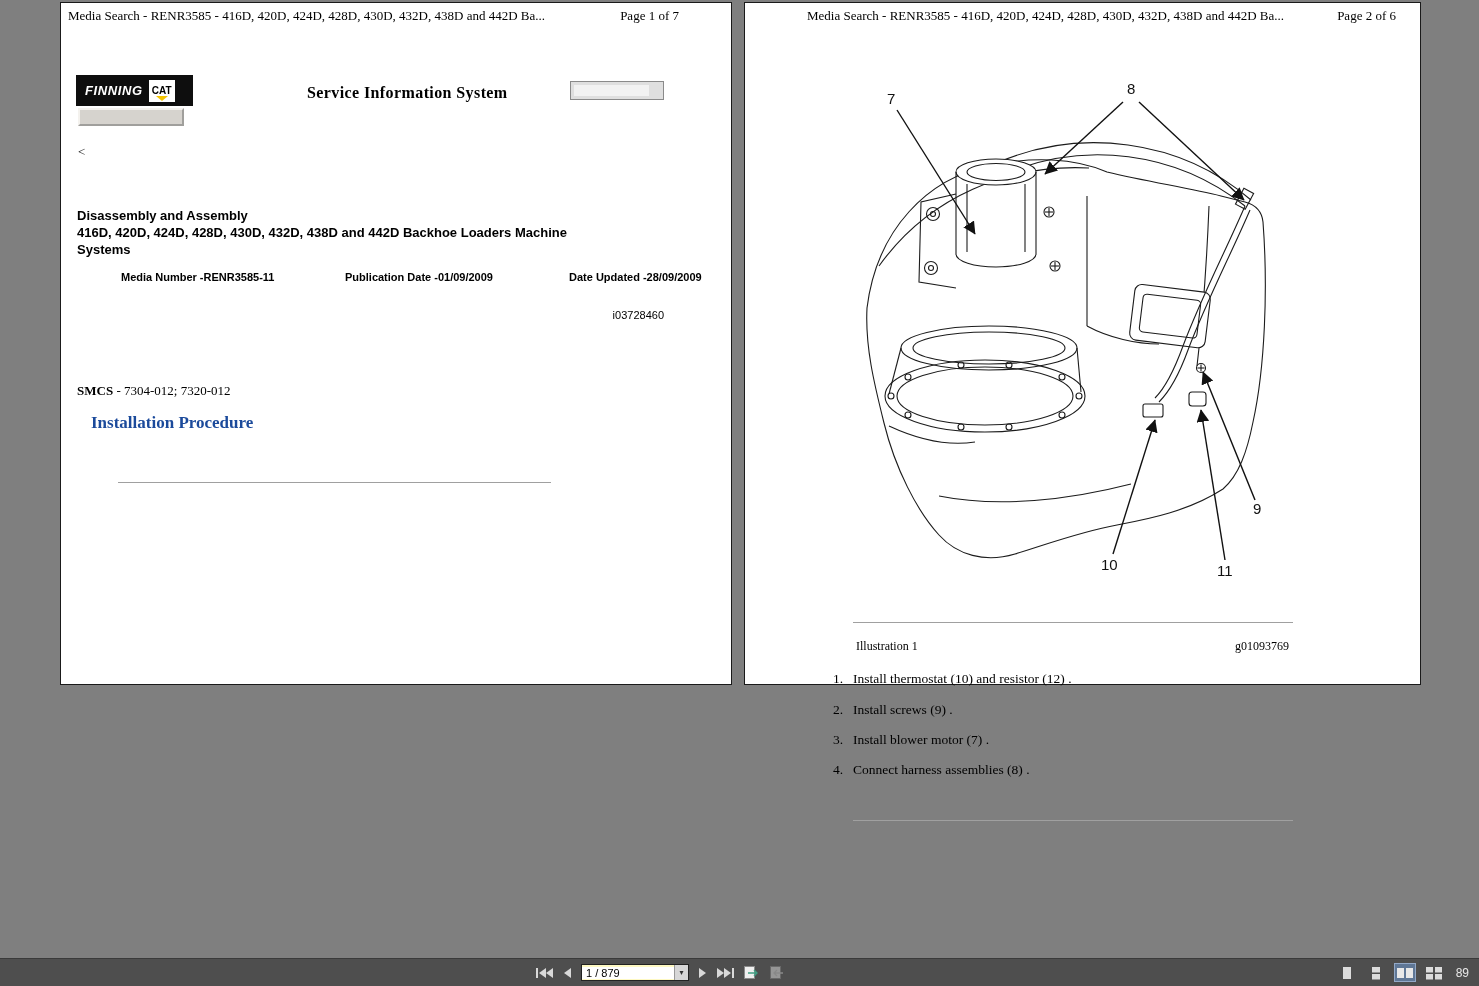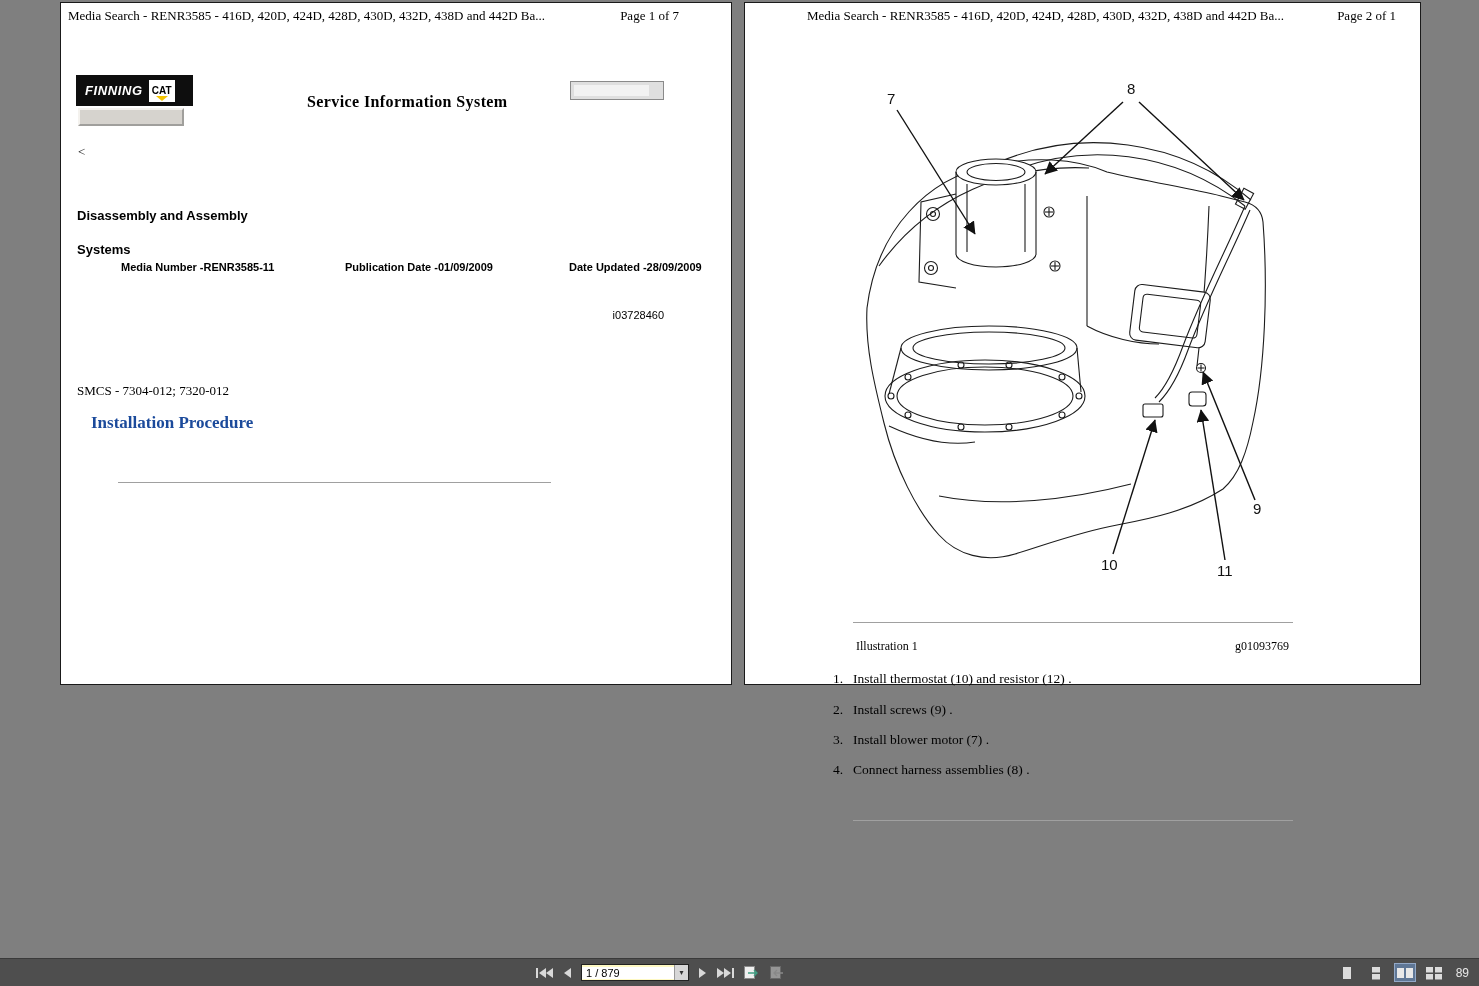--- a/index.html
+++ b/index.html
@@ -46,33 +46,33 @@
   }
   .header-field{
     position:absolute;left:509px;top:78px;width:94px;height:19px;
     background:#dfdfdf;border:1px solid #8a8a8a;box-sizing:border-box;
   }
   .header-field::after{
     content:"";position:absolute;left:3px;top:3px;right:14px;bottom:3px;
     background:#f2f2f2;
   }
   .sis-title{
-    position:absolute;left:246px;top:90px;
+    position:absolute;left:246px;top:81px;
     font:700 16px "Liberation Serif",serif;letter-spacing:.4px;color:#000;
   }
   .back-link{position:absolute;left:17px;top:141px;font:13px "Liberation Serif",serif;color:#222;}
   .doc-title{position:absolute;left:16px;top:205px;font:700 13px "Liberation Sans",sans-serif;text-align:right;}
   .doc-sub1{position:absolute;left:16px;top:222px;font:700 13px "Liberation Sans",sans-serif;}
   .doc-sub2{position:absolute;left:16px;top:239px;font:700 13px "Liberation Sans",sans-serif;}
-  .meta{position:absolute;top:258px;font:700 11px "Liberation Sans",sans-serif;padding-left:44px;}
+  .meta{position:absolute;top:268px;font:700 11px "Liberation Sans",sans-serif;padding-left:44px;}
   .meta-1{left:16px;} .meta-2{left:240px;} .meta-3{left:464px;}
   .doc-id{position:absolute;right:67px;top:306px;font:11px "Liberation Sans",sans-serif;text-align:center;}
   .h-blue-1{position:absolute;left:16px;top:333px;font:700 20px "Liberation Serif",serif;color:#1b4a9b;}
   .smcs-line{position:absolute;left:16px;top:380px;font:13px "Liberation Serif",serif;}
-  .smcs-label{font-weight:400;}
+  .smcs-label{font-weight:700;}
   .h-blue-2{position:absolute;left:30px;top:410px;font:700 17px "Liberation Serif",serif;color:#1b4a9b;}
   .hr{position:absolute;border-top:1px solid #a0a0a0;height:0;}
   .hr-left{left:57px;top:479px;width:433px;}
 
   
   .diagram{position:absolute;left:104px;top:73px;}
   .diagram text{font:15px "Liberation Sans",sans-serif;}
   .hr-r1{left:108px;top:619px;width:440px;}
   .hr-r2{left:108px;top:817px;width:440px;}
   .illus-label{position:absolute;left:111px;top:636px;font:12px "Liberation Serif",serif;}
@@ -116,20 +116,21 @@
     </span>
   </div>
 
   <div class="gray-btn"></div>
   <div class="header-field"></div>
 
   <div class="sis-title">Service Information System</div>
   <div class="back-link">&lt;</div>
 
   <div class="doc-title">Disassembly and Assembly</div>
+  <div class="doc-sub1">416D, 420D, 424D, 428D, 430D, 432D, 438D and 442D Backhoe Loaders Machine</div>
   <div class="doc-sub2">Systems</div>
 
   <div class="meta meta-1">Media Number -RENR3585-11</div>
   <div class="meta meta-2">Publication Date -01/09/2009</div>
   <div class="meta meta-3">Date Updated -28/09/2009</div>
 
   <div class="doc-id">i03728460</div>
 
 
   <div class="smcs-line">
@@ -137,21 +138,21 @@
   </div>
 
   <div class="h-blue-2">Installation Procedure</div>
 
   <div class="hr hr-left"></div>
 </div>
 
 <div class="page page-right">
   <div class="page-header">
     <span>Media Search - RENR3585 - 416D, 420D, 424D, 428D, 430D, 432D, 438D and 442D Ba...</span>
-    <span>Page 2 of 1</span>
+    <span>Page 2 of 6</span>
   </div>
 
   <svg class="diagram" width="460" height="540" viewBox="0 0 460 540">
     <defs>
       <marker id="ah" markerWidth="10" markerHeight="9" refX="8.5" refY="4.5" orient="auto">
         <path d="M0,0 L9,4.5 L0,9 Z" fill="#111"></path>
       </marker>
     </defs>
 
     <g stroke="#1c1c1c" fill="none" stroke-width="1.1">

